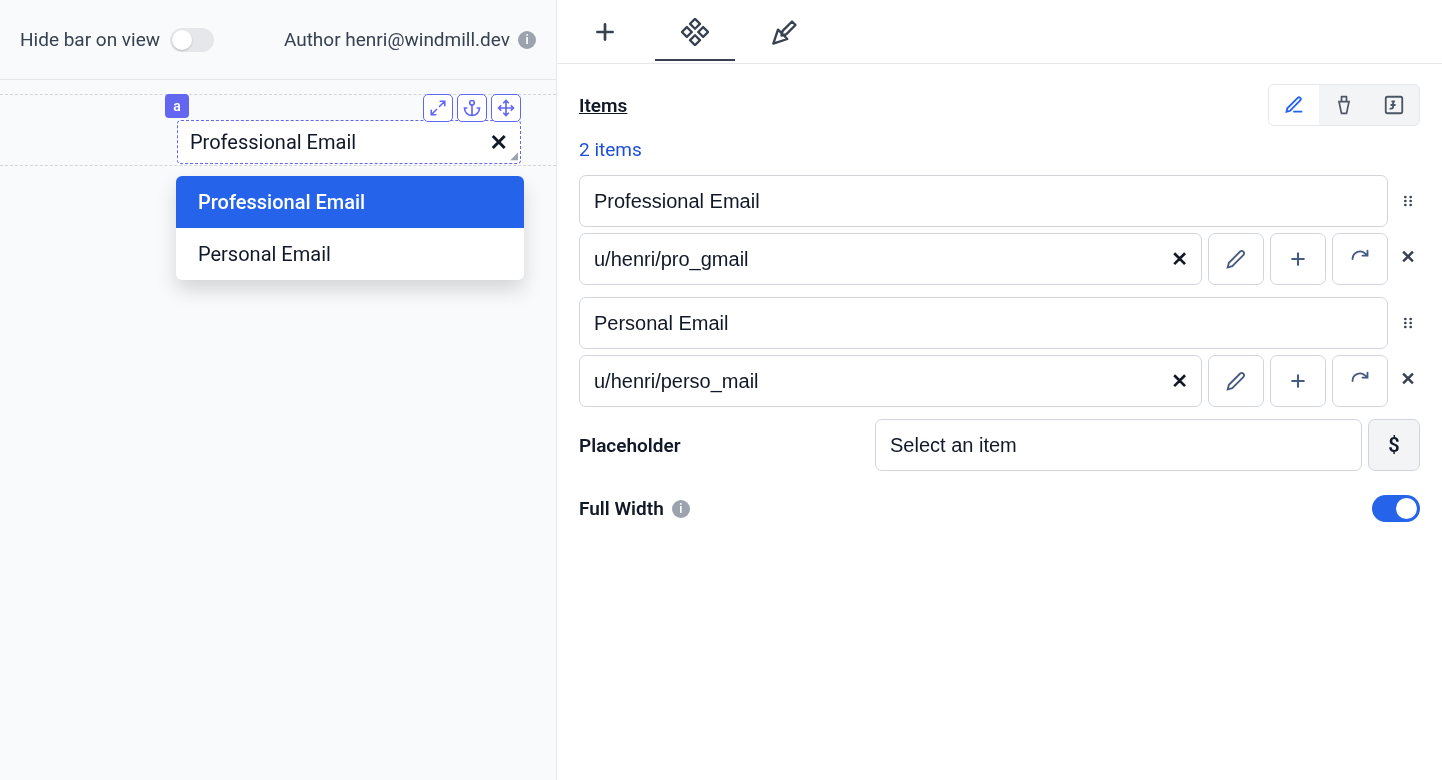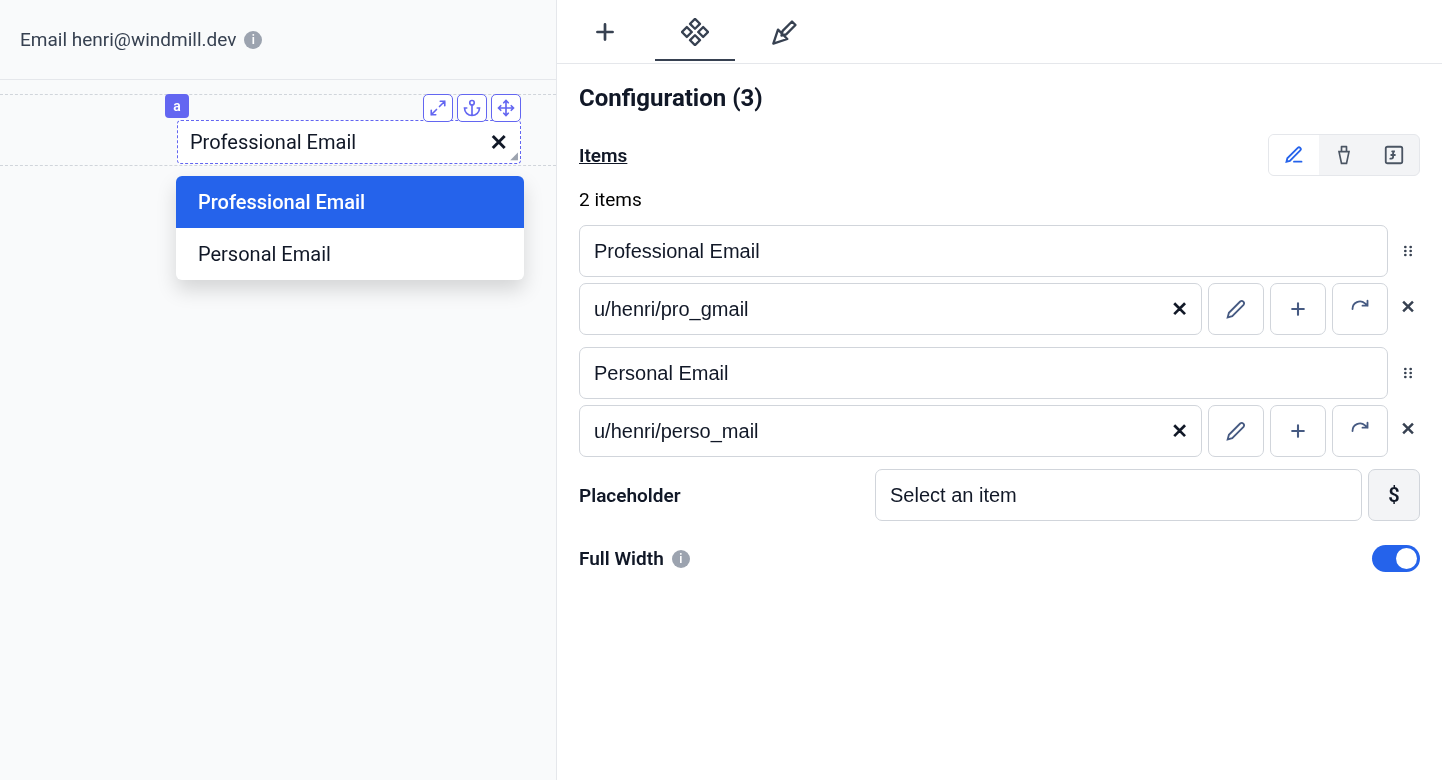--- a/index.html
+++ b/index.html
@@ -30,21 +30,21 @@
 .tabs-bar { height: 64px; display: flex; align-items: center; gap: 50px; padding: 0 28px; border-bottom: 1px solid #e5e7eb; }
 .tab { width: 40px; height: 56px; display: flex; align-items: center; justify-content: center; cursor: pointer; color: #374151; position: relative; }
 .tab.active::after { content: ""; position: absolute; bottom: -1px; left: -20px; right: -20px; height: 2px; background: #374151; }
 .config-body { padding: 20px 22px; overflow-y: auto; }
 .cfg-title { font-size: 24px; font-weight: 700; margin-bottom: 22px; }
 .items-row { display: flex; align-items: center; justify-content: space-between; margin-bottom: 12px; text-decoration: underline; }
 .items-label { font-size: 19px; font-weight: 600; color: #111827; }
 .mode-btns { display: flex; background: #f3f4f6; border-radius: 6px; overflow: hidden; border: 1px solid #e5e7eb; }
 .mode-btn { width: 50px; height: 40px; display: flex; align-items: center; justify-content: center; cursor: pointer; color: #4b5563; }
 .mode-btn.active { background: #fff; color: #2563eb; }
-.items-count { font-size: 19px; color: #000000; margin-bottom: 14px; }
+.items-count { font-size: 19px; color: #1d4ed8; margin-bottom: 14px; }
 .item-block { display: flex; gap: 8px; margin-bottom: 12px; }
 .item-inputs { flex: 1; display: flex; flex-direction: column; gap: 6px; }
 .txt-input { width: 100%; height: 52px; border: 1px solid #d1d5db; border-radius: 7px; padding: 0 14px; font-size: 20px; color: #111827; outline: none; }
 .path-row { display: flex; gap: 6px; }
 .path-input-wrap { flex: 1; position: relative; }
 .path-clear { position: absolute; right: 14px; top: 50%; transform: translateY(-50%); font-size: 20px; font-weight: 700; cursor: pointer; }
 .icon-btn { width: 56px; height: 52px; border: 1px solid #d1d5db; border-radius: 7px; background: #fff; display: flex; align-items: center; justify-content: center; cursor: pointer; color: #465a82; }
 .item-side { width: 24px; display: flex; flex-direction: column; align-items: center; justify-content: space-around; }
 .drag-handle { cursor: grab; color: #374151; }
 .remove-item { cursor: pointer; font-size: 18px; font-weight: 700; color: #374151; }
@@ -57,22 +57,26 @@
 .var-btn { width: 52px; height: 52px; border: 1px solid #d1d5db; border-radius: 7px; background: #f3f4f6; display: flex; align-items: center; justify-content: center; cursor: pointer; color: #111827; font-size: 20px; font-weight: 600; }
 .toggle-on { width: 48px; height: 27px; border-radius: 14px; background: #2563eb; position: relative; cursor: pointer; }
 .toggle-on::after { content: ""; position: absolute; right: 3px; top: 3px; width: 21px; height: 21px; background: #fff; border-radius: 50%; }
 svg { display: block; }
 </style>
 </head>
 <body>
 
 <div class="left-pane">
   <div class="left-header">
+    <div class="hide-bar-group">
+      <span class="hide-bar-label">Hide bar on view</span>
+      <div class="toggle-off"></div>
+    </div>
     <div class="author-group">
-      <span class="author-text"><span>Email </span><span>henri@windmill.dev</span></span>
+      <span class="author-text"><span>Author </span><span>henri@windmill.dev</span></span>
       <span class="info-circle">i</span>
     </div>
   </div>
   <div class="canvas">
     <div class="row-guide"></div>
     <div class="comp-wrap">
       <div class="comp-tag">a</div>
       <div class="comp-controls">
         <div class="ctrl-btn">
           <svg width="18" height="18" viewBox="0 0 24 24" fill="none" stroke="currentColor" stroke-width="2.2" stroke-linecap="round">
@@ -120,21 +124,20 @@
         </svg>
     </div>
     <div class="tab">
       <svg width="28" height="28" viewBox="0 0 24 24" fill="none" stroke="#374151" stroke-width="2" stroke-linecap="round" stroke-linejoin="round">
           <path d="M18 3l3 3-8 8-4 1 1-4 8-8zM2 22l4-12 8 8-12 4z"></path>
         </svg>
     </div>
   </div>
 
   <div class="config-body">
-    <div class="cfg-title">Configuration (3)</div>
 
     <div class="items-row">
       <span class="items-label">Items</span>
       <div class="mode-btns">
         <div class="mode-btn active">
           <svg width="20" height="20" viewBox="0 0 24 24" fill="none" stroke="currentColor" stroke-width="2.2" stroke-linecap="round">
               <path d="M12 20h9M16.5 3.5a2.12 2.12 0 013 3L7 19l-4 1 1-4 12.5-12.5z"></path>
             </svg>
         </div>
         <div class="mode-btn">

